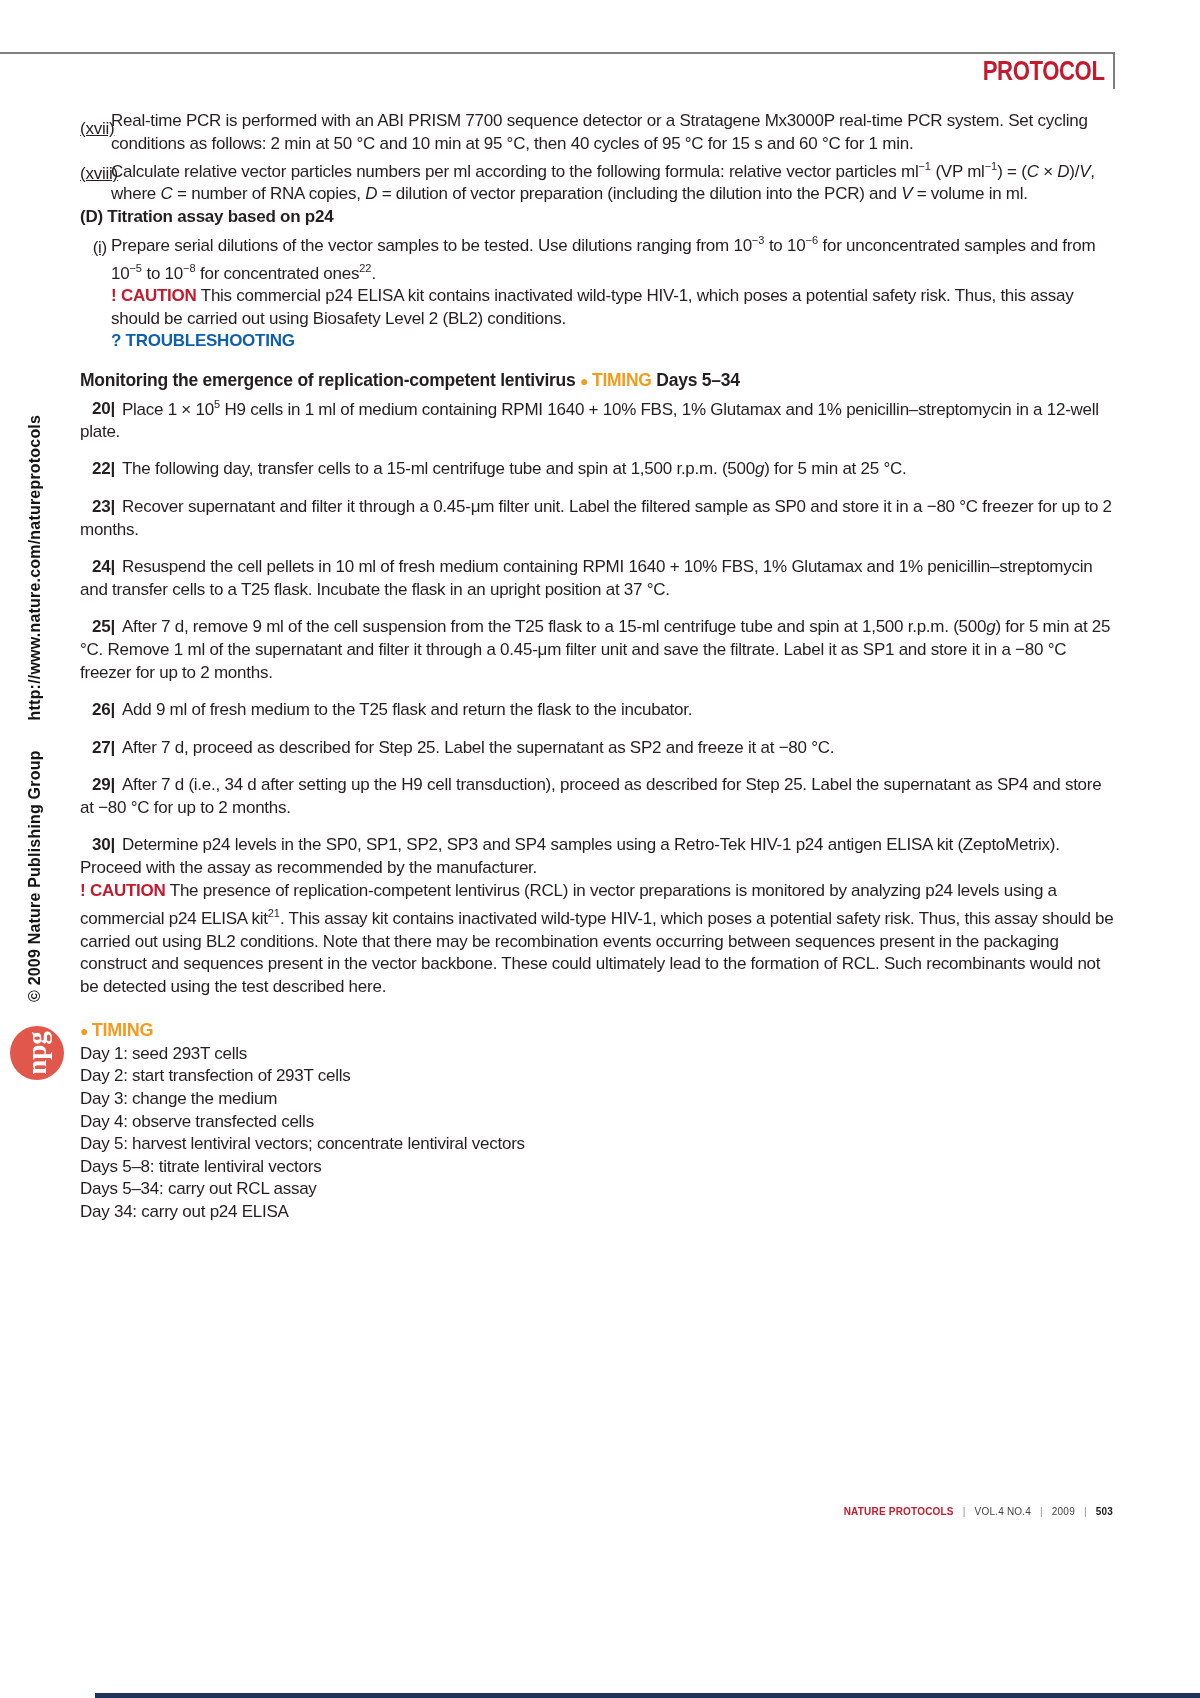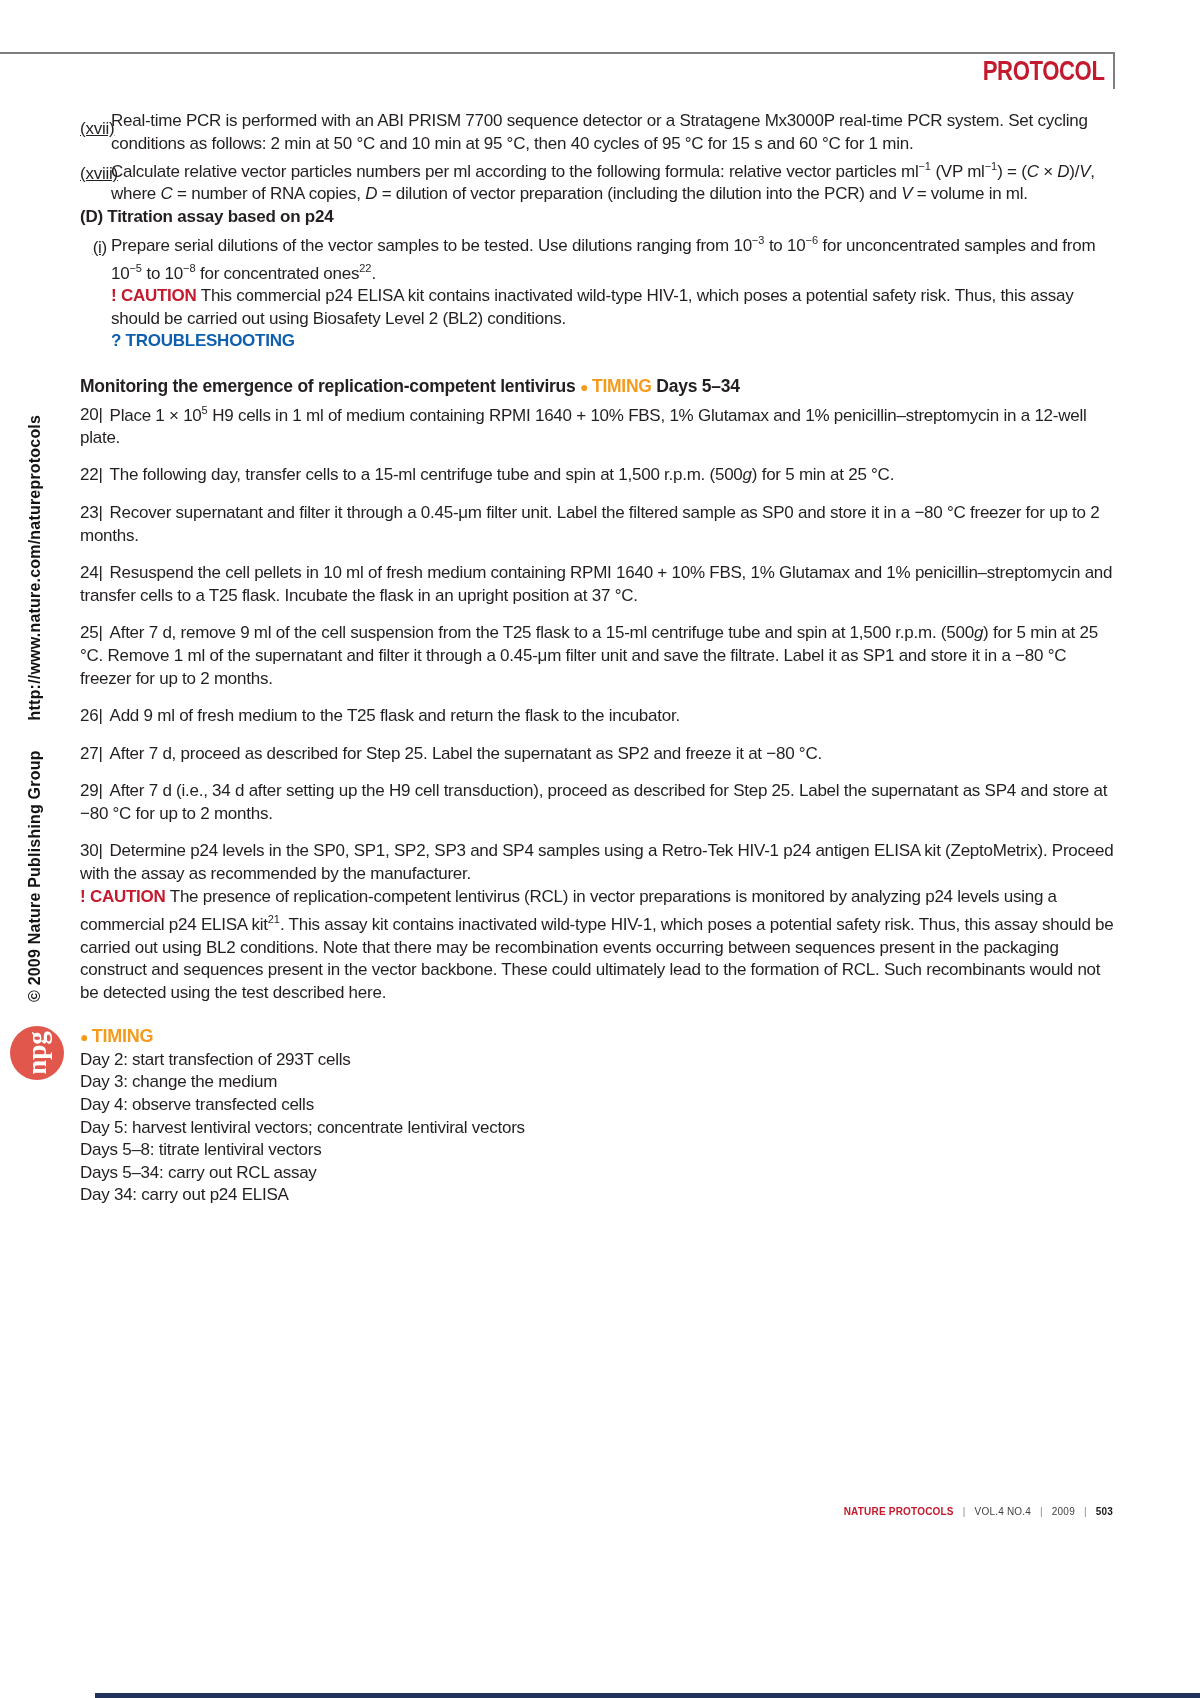--- a/index.html
+++ b/index.html
@@ -30,27 +30,27 @@
   }
   
   .content{
     position:absolute;left:80px;top:110px;width:1034px;
     font-size:17px;line-height:22.6px;letter-spacing:-0.25px;
   }
   .blk{margin:0;}
   .item{position:relative;padding-left:31px;}
   .item-label{position:absolute;left:0;top:8px;width:27px;text-align:right;text-decoration:underline;}
   .sub{padding-left:31px;}
-  .section-heading{margin-top:22px;font-size:17.5px;}
+  .section-heading{margin-top:16px;font-size:17.5px;}
   .step{margin-top:15px;}
   .step-first{margin-top:0;}
   .timing-heading{margin-top:21px;font-size:18px;}
   .seg-b{font-weight:bold;}
   .seg-i{font-style:italic;}
-  .seg-n{font-weight:normal;margin-right:7px;}
+  .seg-n{font-weight:bold;margin-right:7px;margin-left:12px;}
   .seg-sup{font-size:11px;letter-spacing:0;}
   .seg-red{color:#c41a2e;font-weight:bold;}
   .seg-blue{color:#0e5fad;font-weight:bold;}
   .seg-orange{color:#f49b1d;font-weight:bold;}
   .seg-dot{color:#f49b1d;font-size:14px;}
   
   .footer{
     position:absolute;top:1506px;right:87px;font-size:10px;color:#3f3f3f;
     white-space:nowrap;letter-spacing:.2px;
   }
@@ -86,20 +86,21 @@
     <div class="blk step"><span class="seg-n">22|</span><span class="seg-p">The following day, transfer cells to a 15-ml centrifuge tube and spin at 1,500 r.p.m. (500</span><span class="seg-i">g</span><span class="seg-p">) for 5 min at 25 °C.</span></div>
     <div class="blk step"><span class="seg-n">23|</span><span class="seg-p">Recover supernatant and filter it through a 0.45-μm filter unit. Label the filtered sample as SP0 and store it in a −80 °C freezer for up to 2 months.</span></div>
     <div class="blk step"><span class="seg-n">24|</span><span class="seg-p">Resuspend the cell pellets in 10 ml of fresh medium containing RPMI 1640 + 10% FBS, 1% Glutamax and 1% penicillin–streptomycin and transfer cells to a T25 flask. Incubate the flask in an upright position at 37 °C.</span></div>
     <div class="blk step"><span class="seg-n">25|</span><span class="seg-p">After 7 d, remove 9 ml of the cell suspension from the T25 flask to a 15-ml centrifuge tube and spin at 1,500 r.p.m. (500</span><span class="seg-i">g</span><span class="seg-p">) for 5 min at 25 °C. Remove 1 ml of the supernatant and filter it through a 0.45-μm filter unit and save the filtrate. Label it as SP1 and store it in a −80 °C freezer for up to 2 months.</span></div>
     <div class="blk step"><span class="seg-n">26|</span><span class="seg-p">Add 9 ml of fresh medium to the T25 flask and return the flask to the incubator.</span></div>
     <div class="blk step"><span class="seg-n">27|</span><span class="seg-p">After 7 d, proceed as described for Step 25. Label the supernatant as SP2 and freeze it at −80 °C.</span></div>
     <div class="blk step"><span class="seg-n">29|</span><span class="seg-p">After 7 d (i.e., 34 d after setting up the H9 cell transduction), proceed as described for Step 25. Label the supernatant as SP4 and store at −80 °C for up to 2 months.</span></div>
     <div class="blk step"><span class="seg-n">30|</span><span class="seg-p">Determine p24 levels in the SP0, SP1, SP2, SP3 and SP4 samples using a Retro-Tek HIV-1 p24 antigen ELISA kit (ZeptoMetrix). Proceed with the assay as recommended by the manufacturer.</span></div>
     <div class="blk para"><span class="seg-red">! CAUTION</span><span class="seg-p"> The presence of replication-competent lentivirus (RCL) in vector preparations is monitored by analyzing p24 levels using a commercial p24 ELISA kit</span><sup class="seg-sup">21</sup><span class="seg-p">. This assay kit contains inactivated wild-type HIV-1, which poses a potential safety risk. Thus, this assay should be carried out using BL2 conditions. Note that there may be recombination events occurring between sequences present in the packaging construct and sequences present in the vector backbone. These could ultimately lead to the formation of RCL. Such recombinants would not be detected using the test described here.</span></div>
     <div class="blk timing-heading"><span class="seg-dot">● </span><span class="seg-orange">TIMING</span></div>
+    <div class="blk day"><span class="seg-p">Day 1: seed 293T cells</span></div>
     <div class="blk day"><span class="seg-p">Day 2: start transfection of 293T cells</span></div>
     <div class="blk day"><span class="seg-p">Day 3: change the medium</span></div>
     <div class="blk day"><span class="seg-p">Day 4: observe transfected cells</span></div>
     <div class="blk day"><span class="seg-p">Day 5: harvest lentiviral vectors; concentrate lentiviral vectors</span></div>
     <div class="blk day"><span class="seg-p">Days 5–8: titrate lentiviral vectors</span></div>
     <div class="blk day"><span class="seg-p">Days 5–34: carry out RCL assay</span></div>
     <div class="blk day"><span class="seg-p">Day 34: carry out p24 ELISA</span></div>
   </div>
 
 <div class="footer">

